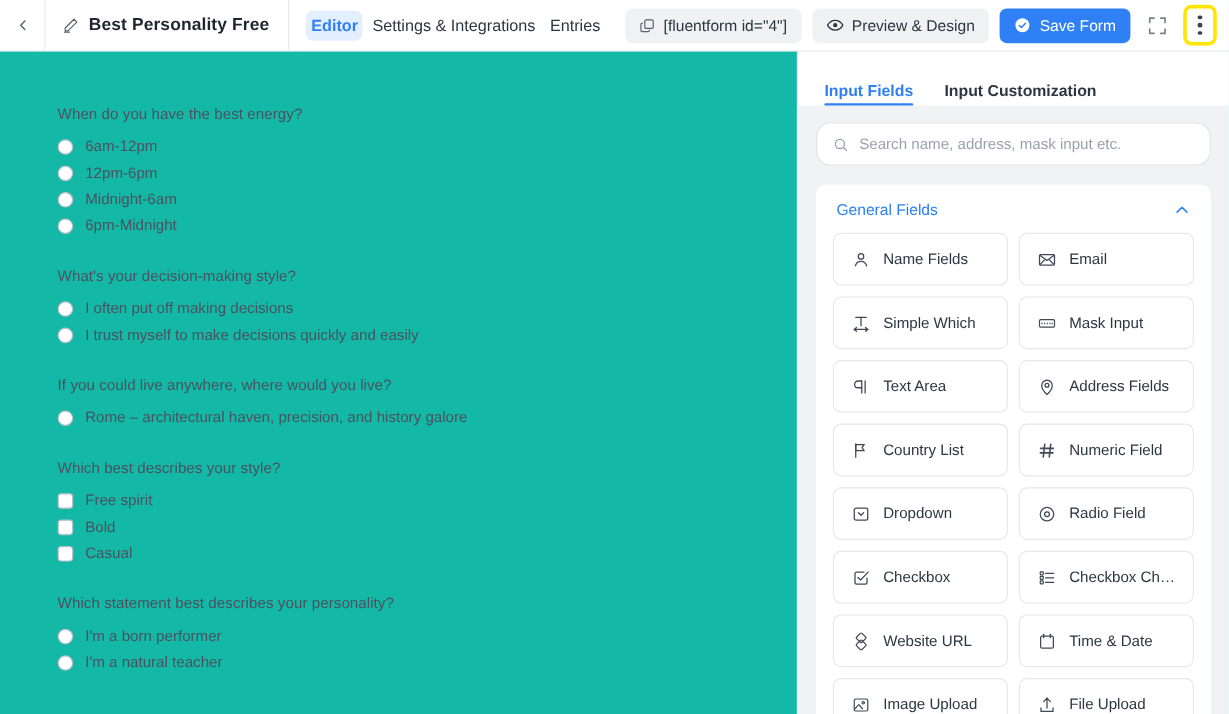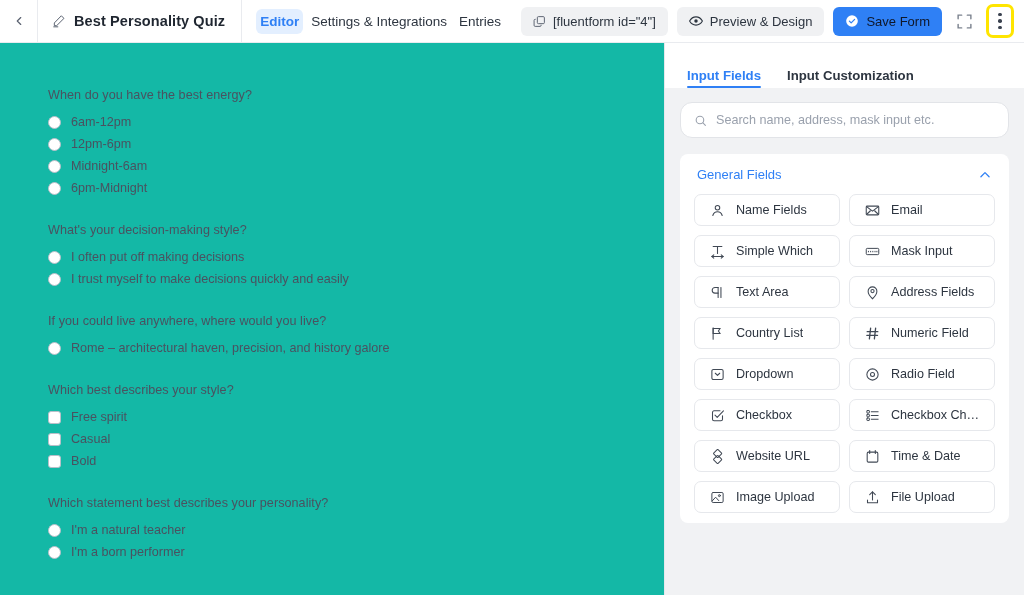--- a/index.html
+++ b/index.html
@@ -41,21 +41,21 @@
   }
   .nav-tab.active { background: #e3efff; color: #2f80f5; font-weight: 600; }
   .topbar-right {
     margin-left: auto; display: flex; align-items: center; gap: 9px; padding-right: 10px;
   }
   .chip {
     display: flex; align-items: center; gap: 7px;
     background: #f0f1f3; border-radius: 6px; padding: 7px 12px;
     font-size: 13px; color: #2d3540; white-space: nowrap; font-weight: 500;
   }
-  .chip.primary { background: #2f80f5; color: #0f172a; }
+  .chip.primary { background: #2f80f5; color: #ffffff; }
   .icon-sq {
     width: 26px; height: 26px; display: flex; align-items: center; justify-content: center;
     color: #5a6270;
   }
   .kebab-wrap {
     width: 28px; height: 34px; display: flex; align-items: center; justify-content: center;
     border: 3px solid #ffe500; border-radius: 7px; background: #fff;
   }
   .kebab { display: flex; flex-direction: column; gap: 3px; align-items: center; }
   .kebab i { width: 3.5px; height: 3.5px; border-radius: 50%; background: #3a424f; display:block; }
@@ -118,21 +118,21 @@
     padding: 13px 17px 12px 17px;
   }
   .panel-title { font-size: 13px; color: #2f80f5; font-weight: 400; }
   .chev { color: #2f80f5; display: flex; }
   .grid {
     display: grid; grid-template-columns: 1fr 1fr; gap: 9px; padding: 0 14px;
   }
   .field-btn {
     display: flex; align-items: center; gap: 11px;
     background: #ffffff; border: 1px solid #e6e8ec; border-radius: 7px;
-    height: 32px; padding: 0 14px; min-width: 0;
+    height: 44px; padding: 0 14px; min-width: 0;
   }
   .field-icon { display: flex; align-items: center; justify-content: center; color: #414955; width: 16px; min-width:16px; }
   .field-label { font-size: 12.6px; color: #2d3540; white-space: nowrap; overflow: hidden; text-overflow: ellipsis; }
   svg { display: block; }
 </style>
 </head>
 <body>
 
 <div id="app">
 
@@ -146,21 +146,21 @@
       </span>
     </div>
 
     <div class="form-title-wrap">
       <span>
         <svg width="14" height="14" viewBox="0 0 24 24" fill="none" stroke="#5a6270" stroke-width="1.7" stroke-linecap="round" stroke-linejoin="round">
             <path d="M16.5 3.5l4 4L8 20H4v-4z"></path>
             <line x1="3" y1="22" x2="10" y2="22"></line>
           </svg>
       </span>
-      <span class="form-title">Best Personality Quiz</span>
+      <span class="form-title">Best Personality Free</span>
     </div>
 
     <div class="nav-tabs">
       <div class="nav-tab active">Editor</div>
       <div class="nav-tab">Settings &amp; Integrations</div>
       <div class="nav-tab">Entries</div>
     </div>
 
     <div class="topbar-right">
 
@@ -262,37 +262,37 @@
         </div>
 
         <div class="q-block">
           <div class="q-label">Which best describes your style?</div>
           <div class="opt-row">
             <span class="checkbox"></span>
             <span class="opt-text">Free spirit</span>
           </div>
           <div class="opt-row">
             <span class="checkbox"></span>
+            <span class="opt-text">Bold</span>
+          </div>
+          <div class="opt-row">
+            <span class="checkbox"></span>
             <span class="opt-text">Casual</span>
-          </div>
-          <div class="opt-row">
-            <span class="checkbox"></span>
-            <span class="opt-text">Bold</span>
           </div>
         </div>
 
         <div class="q-block">
           <div class="q-label">Which statement best describes your personality?</div>
           <div class="opt-row">
             <span class="radio"></span>
+            <span class="opt-text">I'm a born performer</span>
+          </div>
+          <div class="opt-row">
+            <span class="radio"></span>
             <span class="opt-text">I'm a natural teacher</span>
-          </div>
-          <div class="opt-row">
-            <span class="radio"></span>
-            <span class="opt-text">I'm a born performer</span>
           </div>
         </div>
 
       </div>
     </div>
 
     <div class="sidebar">
 
       <div class="side-tabs">
         <div class="side-tab active">Input Fields</div>

